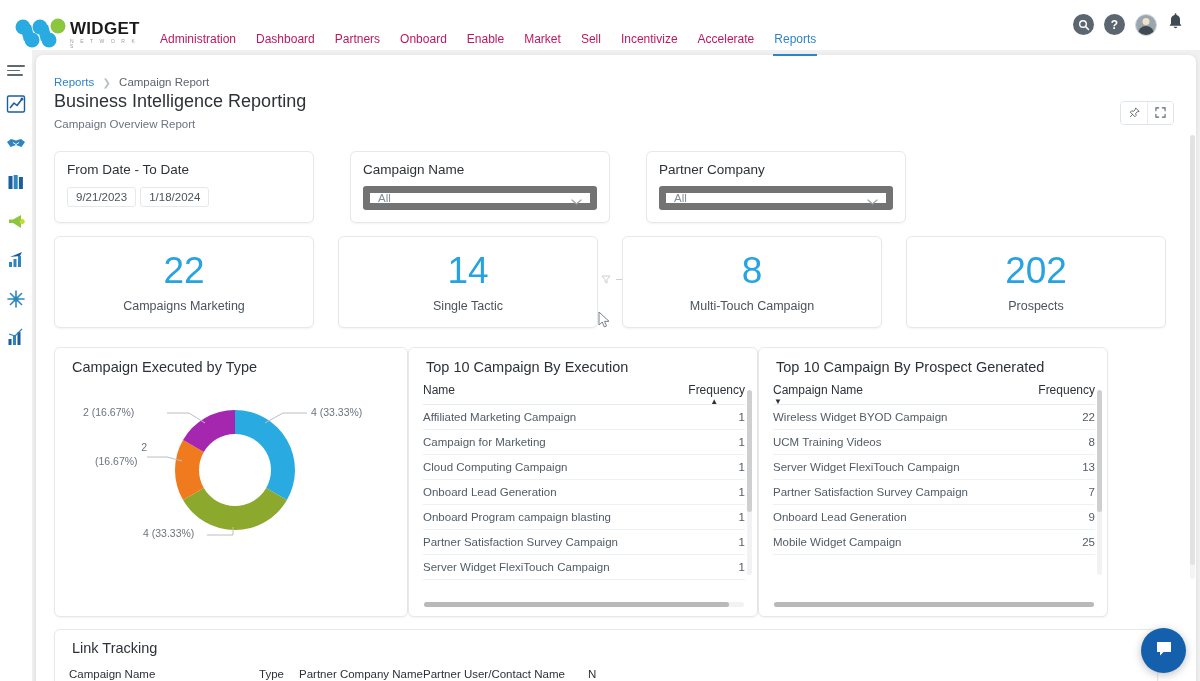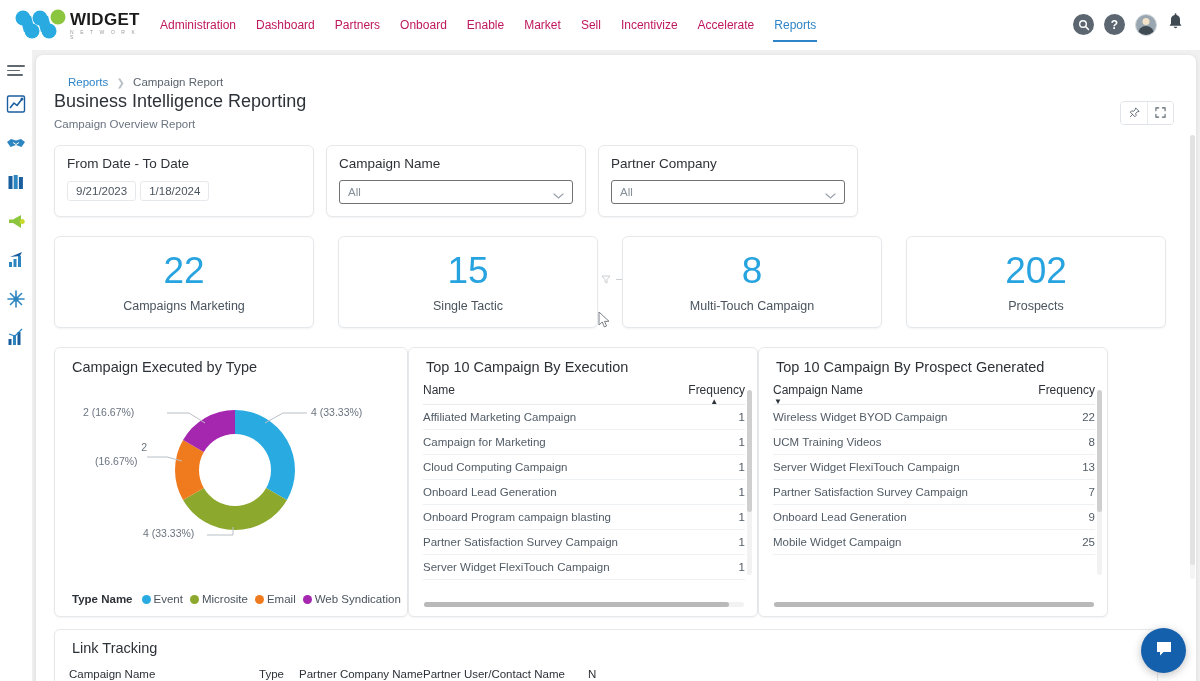--- a/index.html
+++ b/index.html
@@ -7,21 +7,21 @@
     width: 1200px; height: 681px;
     font-family: "Liberation Sans", sans-serif;
     background: #f0f0f0;
     overflow: hidden;
   }
   body { position: relative; }
 
   
   .topbar {
     position: absolute; top: 0; left: 0; width: 1200px; height: 50px;
-    background: #ffffff; display: flex; align-items: center;
+    background: #ffffff; display: flex; align-items: flex-end;
     z-index: 40;
   }
   .logo-wrap { display: flex; align-items: center; margin-left: 14px; width: 112px; }
   .logo-mark { position: relative; width: 52px; height: 32px; }
   .logo-text { margin-left: 4px; line-height: 1; }
   .logo-title { font-size: 17px; font-weight: bold; color: #1a1a1a; letter-spacing: .3px; }
   .logo-sub { font-size: 5px; color: #9a9a9a; letter-spacing: 2.6px; margin-top: 2px; }
 
   .nav { display: flex; align-items: center; margin-left: 24px; gap: 0px; }
   .nav-item {
@@ -71,52 +71,52 @@
   
   .page {
     position: absolute; left: 32px; top: 50px; width: 1168px; height: 631px;
     background: #f0f0f0; overflow: hidden;
   }
   .card-white {
     position: absolute; left: 4px; top: 5px; width: 1160px; height: 660px;
     background: #ffffff; border-radius: 7px; box-shadow: 0 1px 4px rgba(0,0,0,.10);
   }
 
-  .breadcrumb { position: absolute; left: 32px; top: 21px; font-size: 11.5px; color: #6b7480; }
+  .breadcrumb { position: absolute; left: 18px; top: 21px; font-size: 11.5px; color: #6b7480; }
   .bc-link { color: #2e84c7; cursor: pointer; }
   .bc-sep { color: #b7c0c8; margin: 0 5px; font-size: 10px; }
   .bc-cur { color: #5a646e; }
 
   .page-title { position: absolute; left: 18px; top: 36px; font-size: 18px; color: #2d3238; font-weight: 400; }
   .page-sub { position: absolute; left: 18px; top: 63px; font-size: 11.5px; color: #6b7480; }
 
   .hdr-btns {
     position: absolute; right: 22px; top: 46px; display: flex;
     border: 1px solid #e0e4e8; border-radius: 4px; overflow: hidden; background: #fff;
   }
   .hdr-btn {
     width: 26px; height: 22px; display: flex; align-items: center; justify-content: center;
     cursor: pointer; background: #fff;
   }
   .hdr-btn + .hdr-btn { border-left: 1px solid #e8ebee; }
 
   
-  .filters { position: absolute; left: 18px; top: 90px; display: flex; gap: 12px; align-items: flex-end; }
+  .filters { position: absolute; left: 18px; top: 96px; display: flex; gap: 36px; align-items: flex-end; }
   .filter-card {
     width: 260px; height: 72px; background: #fff; border: 1px solid #e6e9ec;
     border-radius: 6px; box-shadow: 0 1px 2px rgba(0,0,0,.05); padding: 10px 12px; position: relative;
   }
   .filter-label { font-size: 13.5px; color: #2d3238; }
   .date-row { display: flex; gap: 4px; margin-top: 10px; }
   .date-box {
     border: 1px solid #e6e9ec; border-radius: 3px; padding: 3px 8px;
     font-size: 11.5px; color: #4a545e; background: #fff; cursor: pointer;
   }
   .select-box {
-    margin-top: 9px; border: 1px solid #737373; border-radius: 3px;
+    margin-top: 9px; border: 7px solid #737373; border-radius: 3px;
     height: 24px; display: flex; align-items: center; justify-content: space-between;
     padding: 0 8px; font-size: 11.5px; color: #848d96; cursor: pointer; background: #fff;
   }
   .chev { width: 11px; height: 6px; }
   .filter-tools {
     position: absolute; left: 563px; top: 219px; display: flex; gap: 2px;
     align-items: center; opacity: .5;
   }
   .ftool { width: 13px; height: 11px; display: flex; align-items: center; justify-content: center; cursor: pointer; }
 
@@ -423,21 +423,21 @@
           </svg>
       </div>
     </div>
 
     <div class="kpis">
       <div class="kpi">
         <div class="kpi-num">22</div>
         <div class="kpi-lbl">Campaigns Marketing</div>
       </div>
       <div class="kpi">
-        <div class="kpi-num">15</div>
+        <div class="kpi-num">14</div>
         <div class="kpi-lbl">Single Tactic</div>
       </div>
       <div class="kpi">
         <div class="kpi-num">8</div>
         <div class="kpi-lbl">Multi-Touch Campaign</div>
       </div>
       <div class="kpi">
         <div class="kpi-num">202</div>
         <div class="kpi-lbl">Prospects</div>
       </div>
@@ -464,39 +464,20 @@
             <polyline points="178,152 178,160 152,160" fill="none" stroke="#b9c0c6" stroke-width="1"></polyline>
           </svg>
 
           <div style="position:absolute;left:256px;top:31px;font-size:10.5px;color:#6b7480;">4 (33.33%)</div>
           <div style="position:absolute;left:28px;top:31px;font-size:10.5px;color:#6b7480;">2 (16.67%)</div>
           <div style="position:absolute;left:62px;top:66px;font-size:10.5px;color:#6b7480;text-align:right;width:30px;">2</div>
           <div style="position:absolute;left:40px;top:80px;font-size:10.5px;color:#6b7480;">(16.67%)</div>
           <div style="position:absolute;left:88px;top:152px;font-size:10.5px;color:#6b7480;">4 (33.33%)</div>
         </div>
 
-        <div class="legend">
-          <span class="legend-title">Type Name</span>
-          <span class="legend-item">
-            <i class="dot" style="background:#29ABE2"></i>
-            <span>Event</span>
-          </span>
-          <span class="legend-item">
-            <i class="dot" style="background:#8CA82D"></i>
-            <span>Microsite</span>
-          </span>
-          <span class="legend-item">
-            <i class="dot" style="background:#F07A1E"></i>
-            <span>Email</span>
-          </span>
-          <span class="legend-item">
-            <i class="dot" style="background:#A526AF"></i>
-            <span>Web Syndication</span>
-          </span>
-        </div>
       </div>
 
       <div class="widget w-table">
         <div class="w-title">Top 10 Campaign By Execution</div>
         <div class="tbl">
           <div class="tbl-head">
             <span class="col-name">Name</span>
             <span style="position:relative;">
               <span>Frequency</span>
               <span class="sort-caret" style="left:22px;">▲</span>

